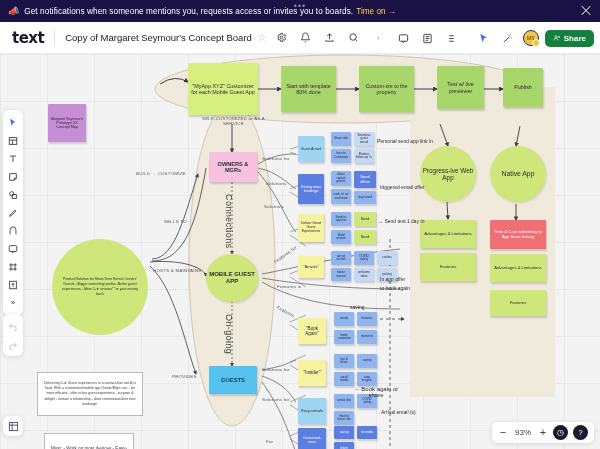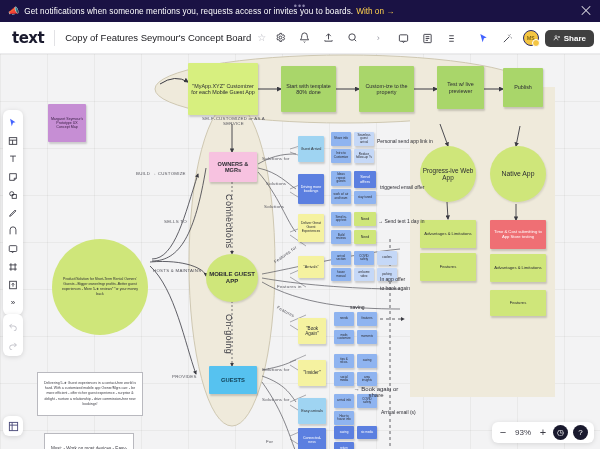--- a/index.html
+++ b/index.html
@@ -63,21 +63,21 @@
     width:16px; height:16px; border-radius:50%; background:#f4c542;
     border:1.5px solid #2b2b6b; font-size:5px; color:#4a3a00;
     display:flex; align-items:center; justify-content:center; cursor:pointer;
     position:relative; margin-left:4px;
   }
   .avatar:after {
     content:""; position:absolute; right:-2px; bottom:-2px; width:6px; height:6px;
     border-radius:50%; background:#f4c542; border:1px solid #fff;
   }
   .sharebtn {
-    display:flex; align-items:center; gap:3px; background:#404040; color:#fff;
+    display:flex; align-items:center; gap:3px; background:#15803d; color:#fff;
     font-size:8px; font-weight:600; border-radius:5px; padding:4px 8px;
     margin-left:6px; cursor:pointer; border:none;
   }
   .sharebtn svg { width:8px; height:8px; }
 
   
   .ltools {
     position:absolute; left:3px; top:110px; width:20px;
     background:#fff; border-radius:6px; box-shadow:0 1px 5px rgba(0,0,0,.13);
     padding:4px 0; z-index:50; display:flex; flex-direction:column; align-items:center; gap:1px;
@@ -150,29 +150,29 @@
   .annot { position:absolute; font-size:5px; color:#2d2d34; white-space:nowrap; }
 </style>
 </head>
 <body>
 
 <div id="app">
 
   <div class="banner">
     <span class="flag">📣</span>
     <span class="btxt">Get notifications when someone mentions you, requests access or invites you to boards.</span>
-    <span class="blink">With on →</span>
+    <span class="blink">Time on →</span>
     <span class="bdots">•••</span>
     <span class="bclose"></span>
   </div>
 
   <div class="header">
     <div class="logo">text</div>
     <div class="hdivide"></div>
-    <div class="btitle">Copy of Features Seymour's Concept Board</div>
+    <div class="btitle">Copy of Margaret Seymour's Concept Board</div>
     <div class="hstar">☆</div>
 
     <div class="hicon">
       <svg viewBox="0 0 24 24" fill="none" stroke="currentColor" stroke-width="2">
         <circle cx="12" cy="12" r="3"></circle>
         <path d="M19 12a7 7 0 0 0-.1-1l2-1.5-2-3.5-2.4 1a7 7 0 0 0-1.7-1L14.5 3h-4l-.3 2.7a7 7 0 0 0-1.7 1l-2.4-1-2 3.5 2 1.5a7 7 0 0 0 0 2l-2 1.5 2 3.5 2.4-1a7 7 0 0 0 1.7 1l.3 2.8h4l.3-2.8a7 7 0 0 0 1.7-1l2.4 1 2-3.5-2-1.5c.06-.33.1-.66.1-1z"></path>
       </svg>
     </div>
     <div class="hicon">
       <svg viewBox="0 0 24 24" fill="none" stroke="currentColor" stroke-width="2">

